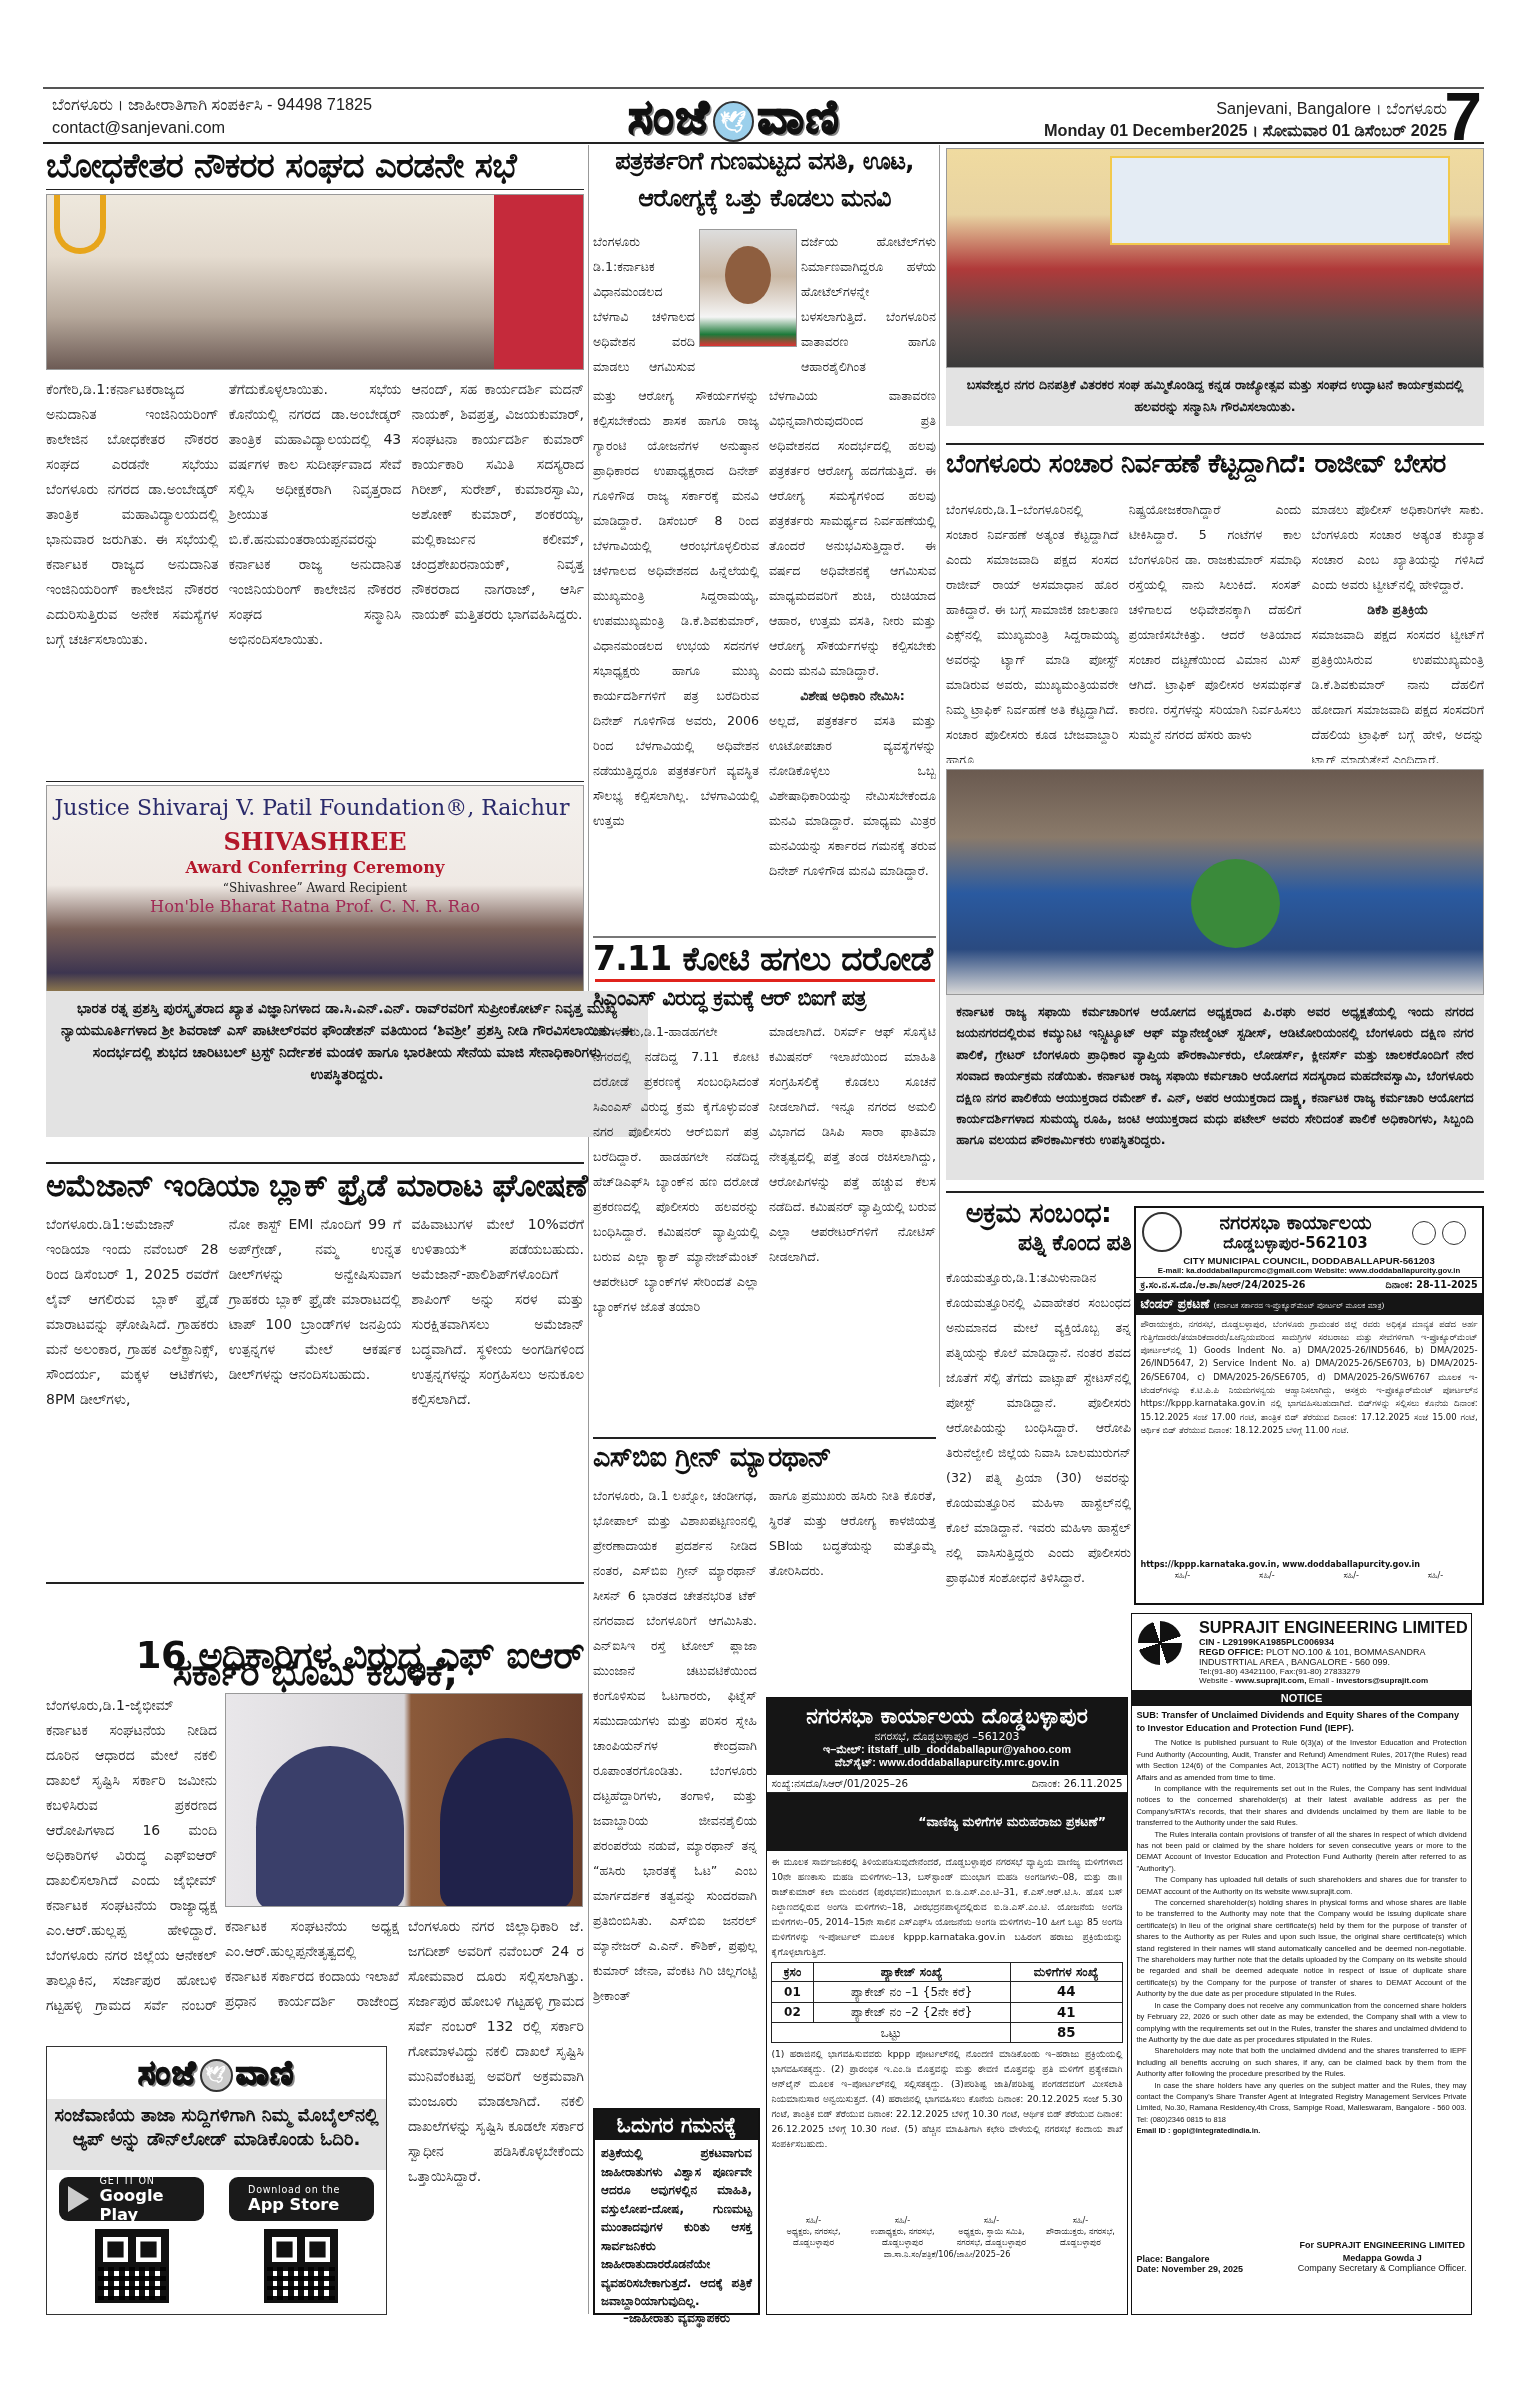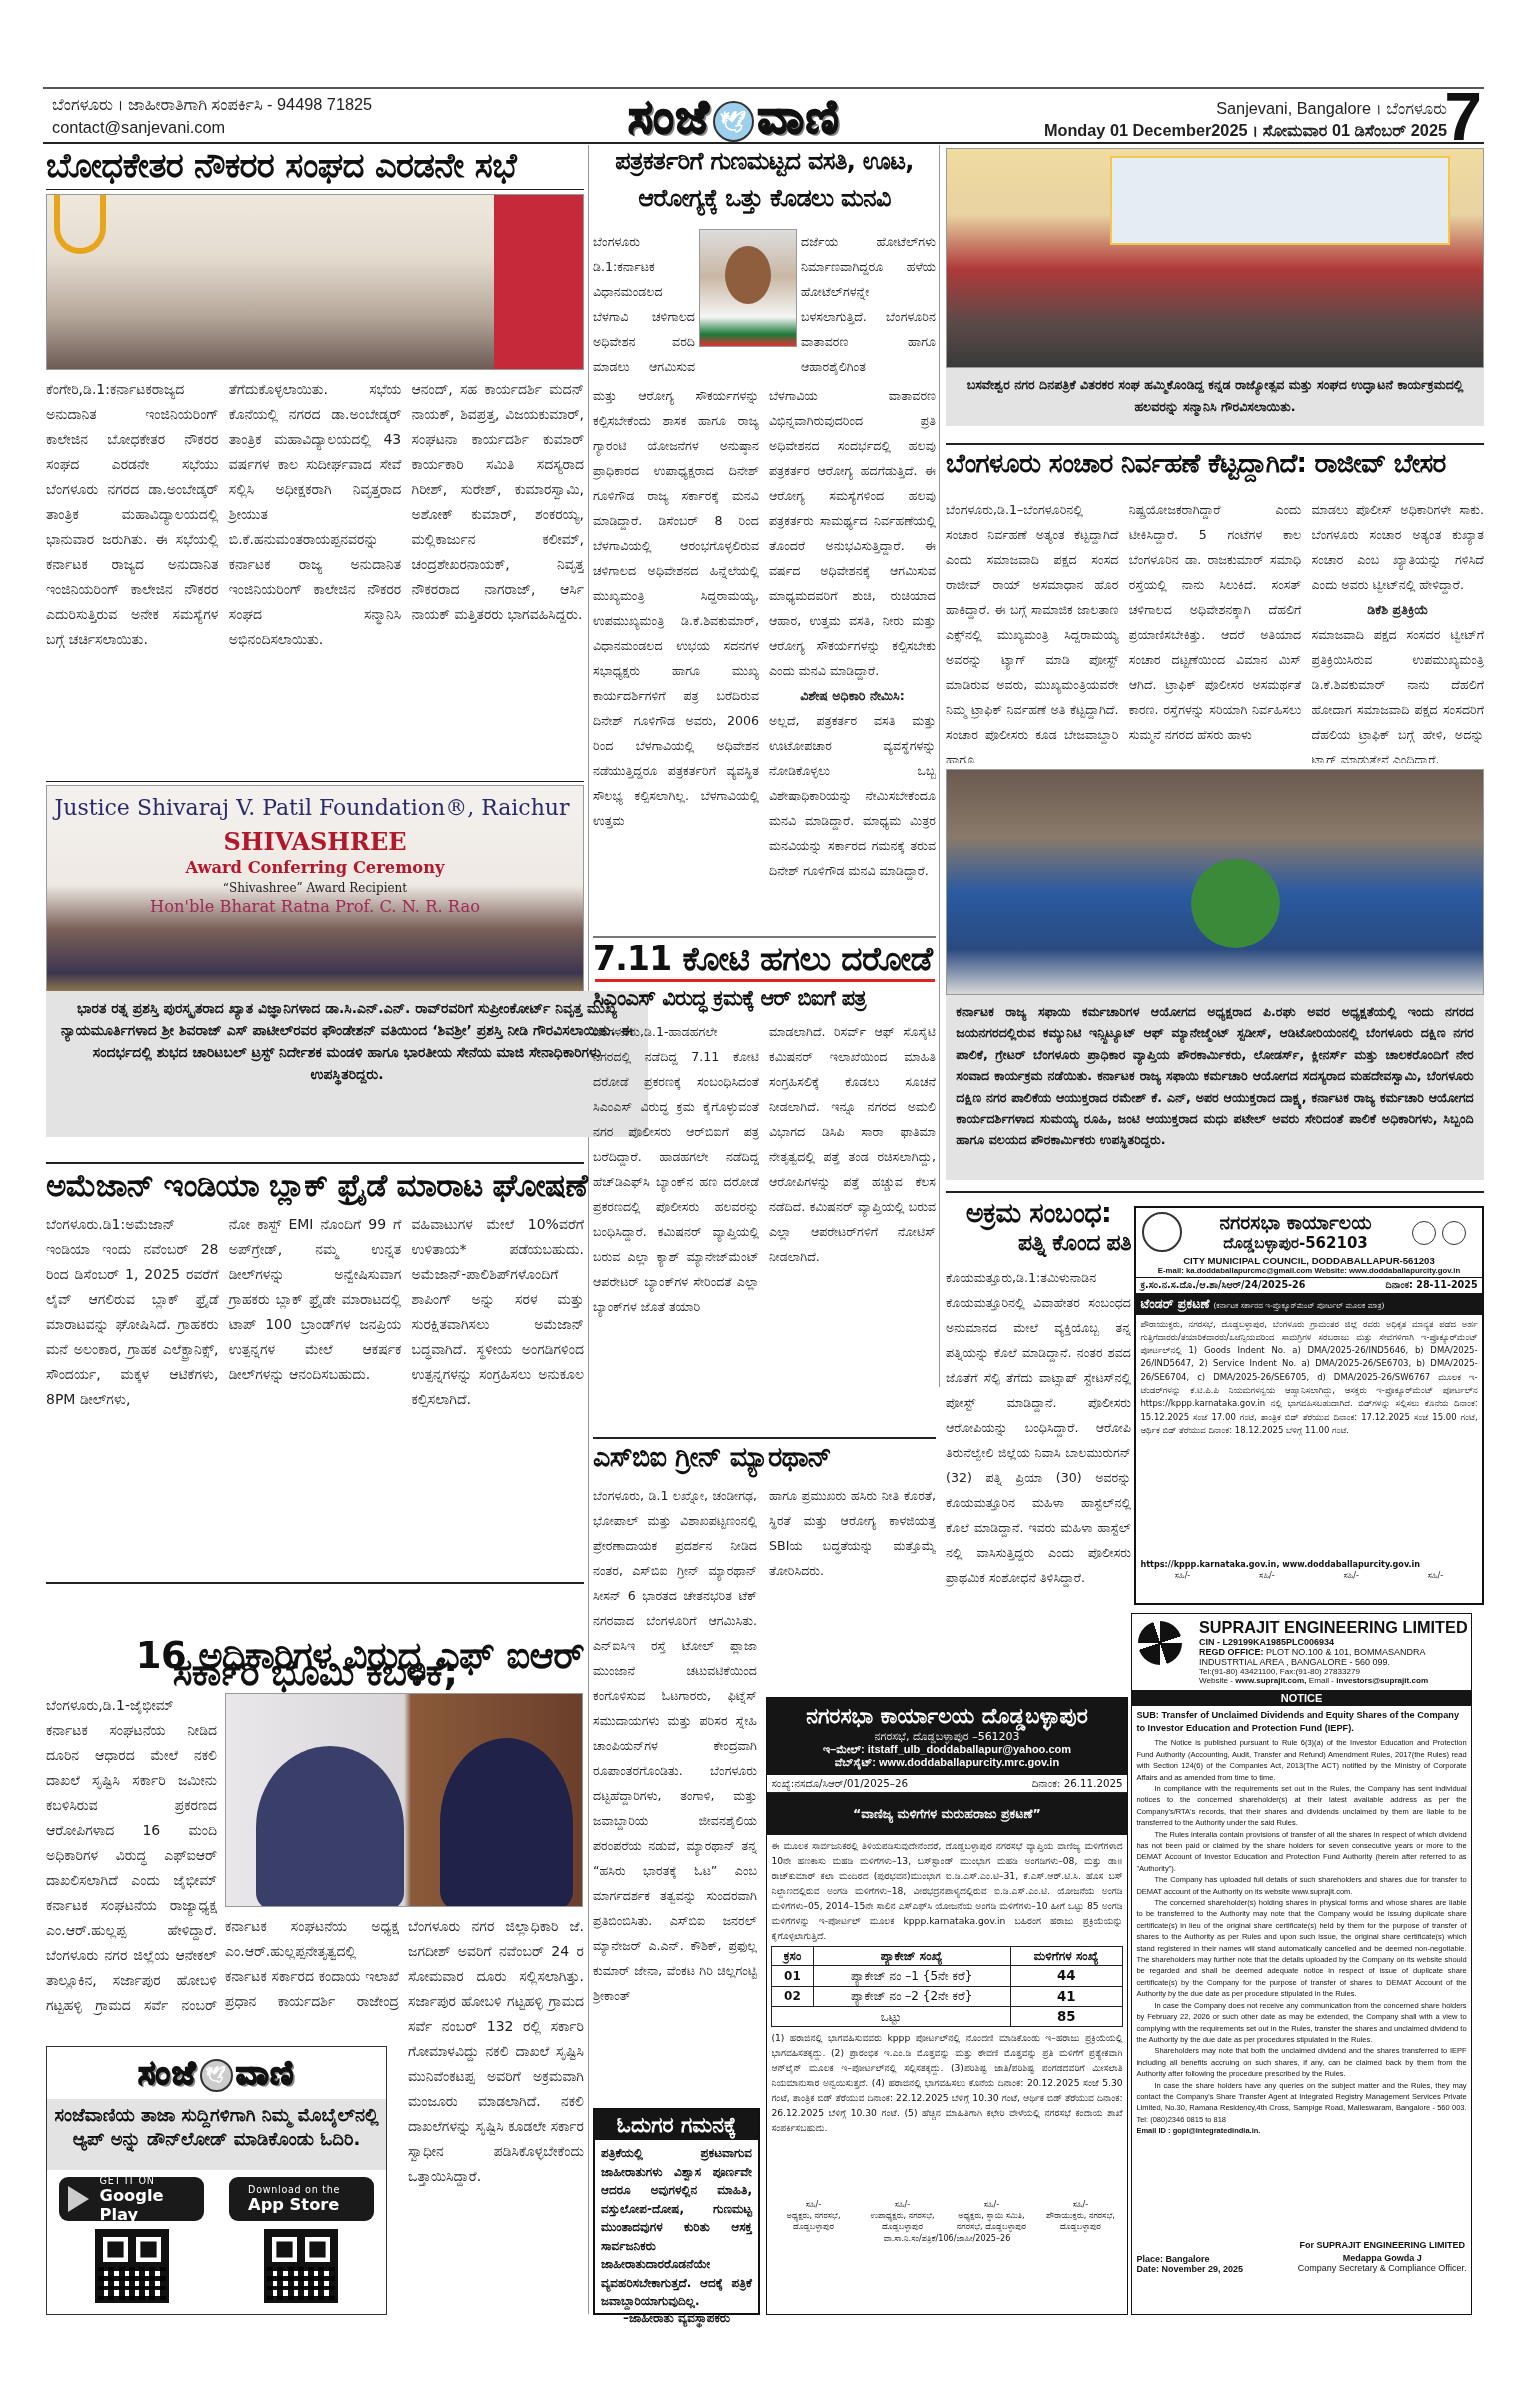--- a/index.html
+++ b/index.html
@@ -164,21 +164,21 @@
   <div class="black-bar" style="padding:6px 4.4px;text-align:center">
     <div style="font-size:21px;font-weight:700;white-space:nowrap">ನಗರಸಭಾ ಕಾರ್ಯಾಲಯ ದೊಡ್ಡಬಳ್ಳಾಪುರ</div>
     <div style="font-size:11px;margin-top:1.5px">ನಗರಸಭೆ, ದೊಡ್ಡಬಳ್ಳಾಪುರ –561203</div>
     <div style="font-size:11px;font-weight:700;font-family:'Liberation Sans',sans-serif">ಇ–ಮೇಲ್: itstaff_ulb_doddaballapur@yahoo.com</div>
     <div style="font-size:11px;font-weight:700;font-family:'Liberation Sans',sans-serif">ವೆಬ್‌ಸೈಟ್: www.doddaballapurcity.mrc.gov.in</div>
   </div>
   <div style="display:flex;justify-content:space-between;padding:2.2px 4.4px;font-size:10.3px;border-bottom:0.7px solid #222">
     <span>ಸಂಖ್ಯೆ:ನಸದೊ/ಸಿಆರ್/01/2025–26</span>
     <span>ದಿನಾಂಕ: 26.11.2025</span>
   </div>
-  <div class="black-bar" style="text-align:center;font-size:12.6px;font-weight:700;padding:13px">“ವಾಣಿಜ್ಯ ಮಳಿಗೆಗಳ ಮರುಹರಾಜು ಪ್ರಕಟಣೆ”</div>
+  <div class="black-bar" style="text-align:right;font-size:12.6px;font-weight:700;padding:21px">“ವಾಣಿಜ್ಯ ಮಳಿಗೆಗಳ ಮರುಹರಾಜು ಪ್ರಕಟಣೆ”</div>
   <div style="font-size:9.2px;line-height:15px;padding:3px 4.4px;text-align:justify">ಈ ಮೂಲಕ ಸಾರ್ವಜನಿಕರಲ್ಲಿ ತಿಳಿಯಪಡಿಸುವುದೇನೆಂದರೆ, ದೊಡ್ಡಬಳ್ಳಾಪುರ ನಗರಸಭೆ ವ್ಯಾಪ್ತಿಯ ವಾಣಿಜ್ಯ ಮಳಿಗೆಗಳಾದ 10ನೇ ಹಣಕಾಸು ಮಹಡಿ ಮಳಿಗೆಗಳು–13, ಬಸ್‌ಸ್ಟಾಂಡ್ ಮುಂಭಾಗ ಮಹಡಿ ಅಂಗಡಿಗಳು–08, ಮತ್ತು ಡಾ॥ ರಾಜ್‌ಕುಮಾರ್ ಕಲಾ ಮಂದಿರದ (ಪುರಭವನ)ಮುಂಭಾಗ ಐ.ಡಿ.ಎಸ್.ಎಂ.ಟಿ–31, ಕೆ.ಎಸ್.ಆರ್.ಟಿ.ಸಿ. ಹೊಸ ಬಸ್ ನಿಲ್ದಾಣದಲ್ಲಿರುವ ಅಂಗಡಿ ಮಳಿಗೆಗಳು–18, ವೀರಭದ್ರನಪಾಳ್ಯದಲ್ಲಿರುವ ಐ.ಡಿ.ಎಸ್.ಎಂ.ಟಿ. ಯೋಜನೆಯ ಅಂಗಡಿ ಮಳಿಗೆಗಳು–05, 2014–15ನೇ ಸಾಲಿನ ಎಸ್‌ಎಫ್‌ಸಿ ಯೋಜನೆಯ ಅಂಗಡಿ ಮಳಿಗೆಗಳು–10 ಹೀಗೆ ಒಟ್ಟು 85 ಅಂಗಡಿ ಮಳಿಗೆಗಳನ್ನು ಇ-ಪೋರ್ಟಲ್ ಮೂಲಕ kppp.karnataka.gov.in ಬಹಿರಂಗ ಹರಾಜು ಪ್ರಕ್ರಿಯೆಯನ್ನು ಕೈಗೊಳ್ಳಲಾಗುತ್ತಿದೆ.</div>
   <div style="padding:0 4.4px">
     <table class="nag">
       <tbody>
           <tr>
         <th>ಕ್ರಸಂ</th>
         <th>ಪ್ಯಾಕೇಜ್ ಸಂಖ್ಯೆ</th>
         <th>ಮಳಿಗೆಗಳ ಸಂಖ್ಯೆ</th>
       </tr>
       <tr>

